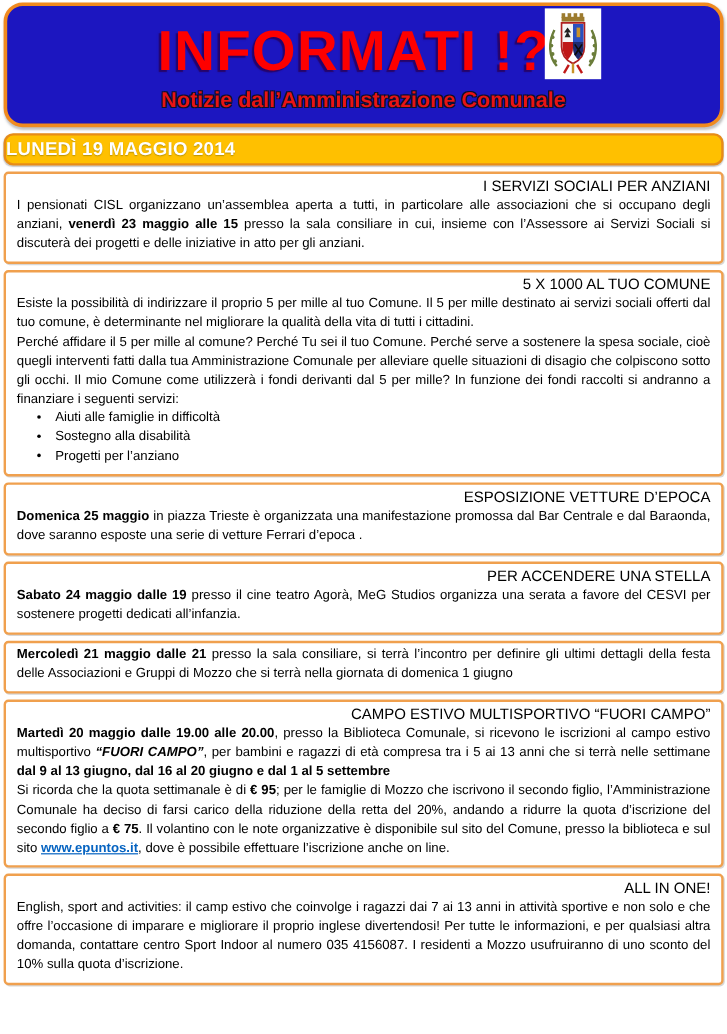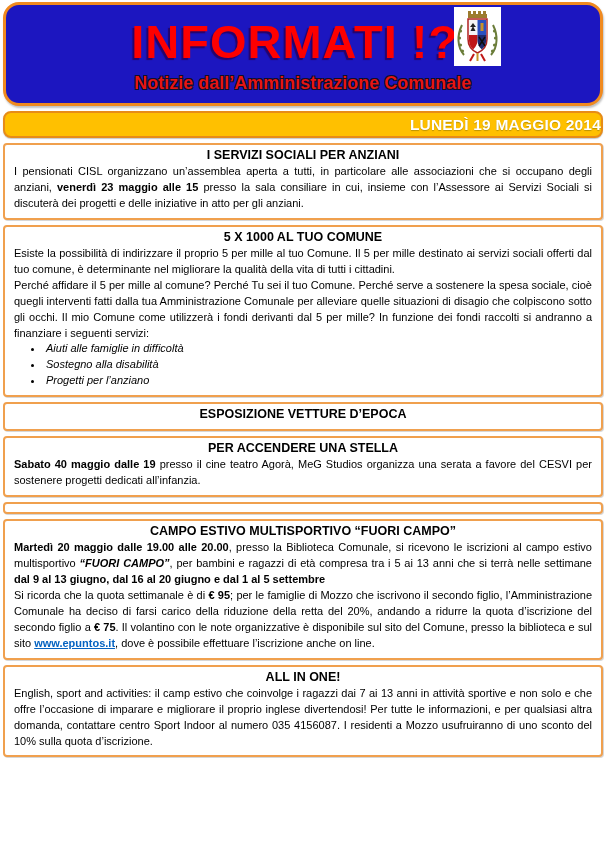--- a/index.html
+++ b/index.html
@@ -46,46 +46,46 @@
     position:absolute;top:2px;right:99px;width:47px;height:59px;
     background:#ffffff;display:flex;align-items:center;justify-content:center;
   }
 
   
   .datebar{
     flex:0 0 auto;height:27px;
     background:var(--datebar-bg);
     border:2px solid var(--datebar-border);
     border-radius:8px;
-    display:flex;align-items:center;justify-content:flex-end;
+    display:flex;align-items:center;justify-content:flex-start;
     box-shadow:0 1px 1px rgba(120,120,120,.4);
   }
   .datebar-text{
     color:#ffffff;font-weight:bold;font-size:15.5px;letter-spacing:.2px;
     text-shadow:0 1px 1px rgba(60,60,10,.35);
   }
 
   
   .sections{display:flex;flex-direction:column;gap:5px;}
   .box{
     background:#ffffff;
     border:2px solid var(--box-border);
     border-radius:4px;
     padding:2px 9px 6px;
     box-shadow:1px 1px 0 rgba(140,140,140,.35);
   }
   .box-title{
-    margin:1px 0 2px;text-align:center;
-    font-size:12.5px;font-weight:bold;color:#000;
+    margin:1px 0 2px;text-align:right;
+    font-size:12.5px;font-weight:normal;color:#000;
   }
   .box p{
     margin:0;font-size:11px;line-height:1.45;text-align:justify;color:#000;
   }
   .box ul{
-    margin:0 0 0 30px;padding:0;font-size:11px;line-height:1.45;color:#000;font-style:italic;
+    margin:0 0 0 30px;padding:0;font-size:11px;line-height:1.45;color:#000;
   }
   .box li{margin:0;padding-left:2px;}
   .b{font-weight:bold;}
   .i{font-style:italic;}
   a.lnk{color:var(--link-blue);text-decoration:underline;font-weight:bold;}
 </style>
 </head>
 <body>
 
 <div class="page">
@@ -143,26 +143,28 @@
         <p><span>Esiste la possibilità di indirizzare il proprio 5 per mille al tuo Comune. Il 5 per mille destinato ai servizi sociali offerti dal tuo comune, è determinante nel migliorare la qualità della vita di tutti i cittadini.</span></p>
         <p><span>Perché affidare il 5 per mille al comune? Perché Tu sei il tuo Comune. Perché serve a sostenere la spesa sociale, cioè quegli interventi fatti dalla tua Amministrazione Comunale per alleviare quelle situazioni di disagio che colpiscono sotto gli occhi. Il mio Comune come utilizzerà i fondi derivanti dal 5 per mille? In funzione dei fondi raccolti si andranno a finanziare i seguenti servizi:</span></p>
         <ul>
           <li>Aiuti alle famiglie in difficoltà</li>
           <li>Sostegno alla disabilità</li>
           <li>Progetti per l’anziano</li>
         </ul>
       </section>
       <section class="box">
         <h2 class="box-title">ESPOSIZIONE VETTURE D’EPOCA</h2>
+        <p><span class="b">Domenica 25 maggio</span><span>  in piazza Trieste è organizzata una manifestazione promossa dal Bar Centrale e dal Baraonda, dove saranno esposte una serie di vetture Ferrari d’epoca .</span></p>
       </section>
       <section class="box">
         <h2 class="box-title">PER ACCENDERE UNA STELLA</h2>
-        <p><span class="b">Sabato 40 maggio dalle 19</span><span> presso il cine teatro Agorà, MeG Studios organizza una serata a favore del CESVI per sostenere progetti dedicati all’infanzia.</span></p>
+        <p><span class="b">Sabato 24 maggio dalle 19</span><span> presso il cine teatro Agorà, MeG Studios organizza una serata a favore del CESVI per sostenere progetti dedicati all’infanzia.</span></p>
       </section>
       <section class="box">
+        <p><span class="b">Mercoledì 21 maggio dalle 21</span><span> presso la sala consiliare, si terrà l’incontro per definire gli ultimi dettagli della festa delle Associazioni e Gruppi di Mozzo che si terrà nella giornata di domenica 1 giugno</span></p>
       </section>
       <section class="box">
         <h2 class="box-title">CAMPO ESTIVO MULTISPORTIVO “FUORI CAMPO”</h2>
         <p><span class="b">Martedì 20 maggio dalle 19.00 alle 20.00</span><span>, presso la Biblioteca Comunale, si ricevono le iscrizioni al campo estivo multisportivo </span><span class="b i">“FUORI CAMPO”</span><span>, per bambini e ragazzi di età compresa tra i 5 ai 13 anni che si terrà nelle settimane </span><span class="b">dal 9 al 13 giugno, dal 16 al 20 giugno e dal 1 al 5 settembre</span></p>
         <p><span>Si ricorda che la quota settimanale è di </span><span class="b">€ 95</span><span>; per le famiglie di Mozzo che iscrivono il secondo figlio, l’Amministrazione Comunale ha deciso di farsi carico della riduzione della retta del 20%, andando a ridurre la quota d’iscrizione del secondo figlio a </span><span class="b">€ 75</span><span>. Il volantino con le note organizzative è disponibile sul sito del Comune, presso la biblioteca e sul sito </span><a class="lnk" href="#">www.epuntos.it</a><span>, dove è possibile effettuare l’iscrizione anche on line.</span></p>
       </section>
       <section class="box">
         <h2 class="box-title">ALL IN ONE!</h2>
         <p><span>English, sport and activities: il camp estivo che coinvolge i ragazzi dai 7 ai 13 anni in attività sportive e non solo e che offre l’occasione di imparare e migliorare il proprio inglese divertendosi! Per tutte le informazioni, e per qualsiasi altra domanda, contattare centro Sport Indoor al numero 035 4156087. I residenti a Mozzo usufruiranno di uno sconto del 10% sulla quota d’iscrizione.</span></p>
       </section>

